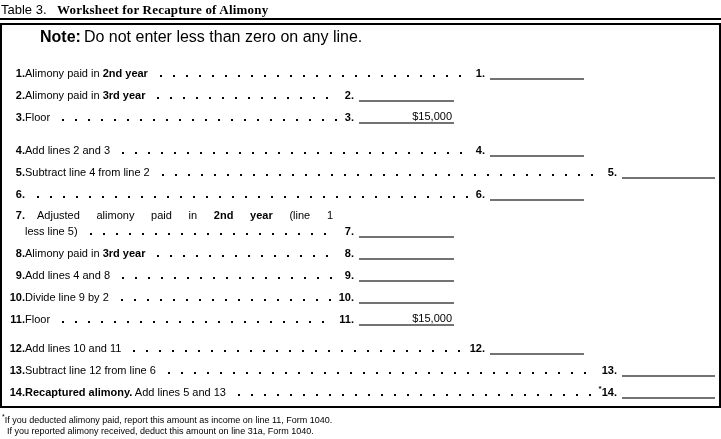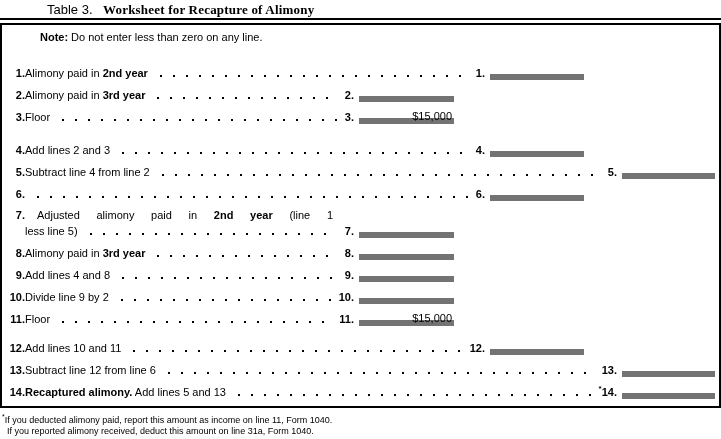--- a/index.html
+++ b/index.html
@@ -6,32 +6,32 @@
   body {
     width: 721px; height: 439px;
     background: #ffffff;
     color: #000000;
     font-family: "Liberation Sans", sans-serif;
   }
   .page { position: relative; width: 721px; height: 439px; overflow: hidden; }
 
   
   .title-row { padding: 2px 0 0 1px; font-size: 13px; line-height: 15px; white-space: nowrap; }
-  .title-prefix { display: inline-block; width: 56px; font-weight: normal; padding-left: 46px; }
+  .title-prefix { display: inline-block; width: 56px; font-weight: normal; }
   .title-main { font-weight: bold; letter-spacing: 0.2px; font-family: Liberation Serif, serif; }
   .title-rule { height: 2px; background: #000; margin-top: 1px; }
 
   
   .box {
     border: 2px solid #000;
     margin-top: 3px;
     box-sizing: border-box;
     width: 721px;
   }
-  .note { margin: 5px 0 0 6px; font-size: 11px; line-height: 14px; height: 14px; padding-left: 32px; }
+  .note { margin: 5px 0 0 6px; font-size: 16px; line-height: 14px; height: 14px; padding-left: 32px; }
   .note b { margin-right: 3px; }
 
   .rows { margin-top: 21px; }
   .row {
     display: flex;
     align-items: flex-end;
     height: 15px;
     margin-bottom: 7px;
     font-size: 11px;
     line-height: 14px;
@@ -40,21 +40,21 @@
   .rtext { margin-left: 0; white-space: nowrap; }
   .leader {
     flex: 1 1 auto;
     height: 2px;
     margin: 0 8px 3px 12px;
     background: repeating-linear-gradient(to right, #000 0px, #000 2px, transparent 2px, transparent 13px);
   }
   .alabel { font-weight: bold; margin-right: 5px; white-space: nowrap; flex-shrink: 0; }
   .alabel sup { font-size: 8px; }
   .blank {
-    border-bottom: 6px solid #737373;
+    border-bottom: 2px solid #737373;
     height: 15px;
     box-sizing: border-box;
     flex-shrink: 0;
     text-align: right;
   }
   .blank .val { display: block; padding-right: 2px; font-size: 11px; line-height: 14px; }
   .colA { width: 95px; margin-right: 265px; }
   .colB { width: 94px; margin-right: 135px; }
   .colC { width: 93px; margin-right: 4px; }
 

